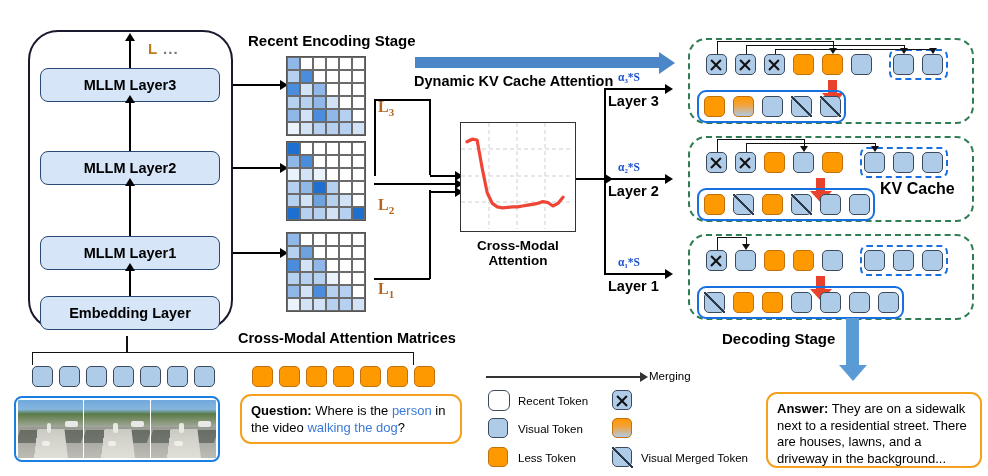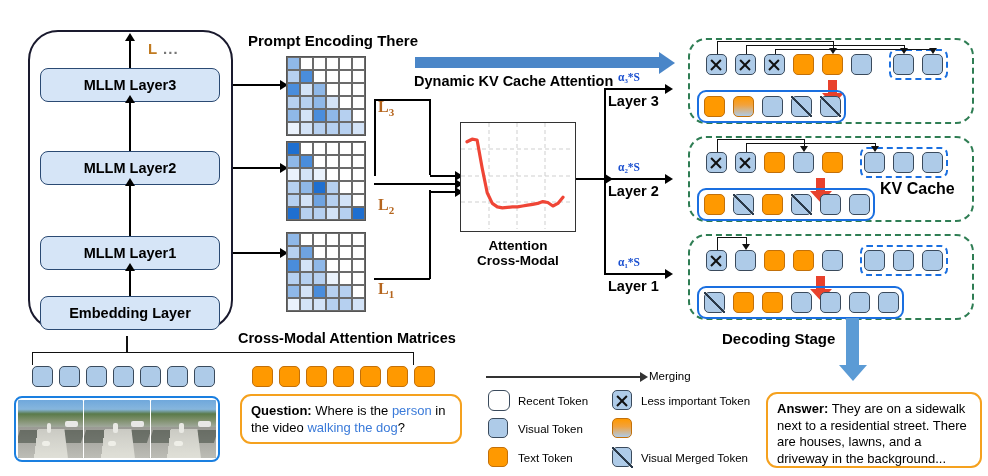--- a/index.html
+++ b/index.html
@@ -140,21 +140,21 @@
 <div class="mllm-box" style="top:68px;">MLLM Layer3</div>
 <div class="mllm-box" style="top:151px;">MLLM Layer2</div>
 <div class="mllm-box" style="top:236px;">MLLM Layer1</div>
 <div class="mllm-box" style="top:296px;">Embedding Layer</div>
 
 <div class="v-arrow" style="top:40px;height:28px;"></div>
 <div class="v-arrow" style="top:102px;height:49px;"></div>
 <div class="v-arrow" style="top:185px;height:51px;"></div>
 <div class="v-arrow" style="top:270px;height:26px;"></div>
 
-<div class="abs" id="prompt-stage-title">Prompt Encoding There</div>
+<div class="abs" id="prompt-stage-title">Recent Encoding Stage</div>
 <div class="abs" id="cm-matrices-title">Cross-Modal Attention Matrices</div>
 
 <div class="h-arrow" style="left:233px;top:84px;width:48px;"></div>
 <div class="h-arrow" style="left:233px;top:167px;width:48px;"></div>
 <div class="h-arrow" style="left:233px;top:252px;width:48px;"></div>
 
 <div class="matrix" id="mx3" style="left:286px;top:56px;">
     <div style="background: rgb(143, 184, 232);"></div>
     <div style="background: rgb(255, 255, 255);"></div>
     <div style="background: rgb(255, 255, 255);"></div>
@@ -293,22 +293,22 @@
       <line x1="56" y1="0" x2="56" y2="106"></line>
       <line x1="84" y1="0" x2="84" y2="106"></line>
       <line x1="0" y1="26" x2="112" y2="26"></line>
       <line x1="0" y1="53" x2="112" y2="53"></line>
       <line x1="0" y1="79" x2="112" y2="79"></line>
     </g>
     <path id="entropy-path" fill="none" stroke="#ef4536" stroke-width="3.2" stroke-linecap="round" stroke-linejoin="round" d="M 6.0 18.8 L 11.1 16.2 L 16.1 17.0 L 21.2 45.2 L 26.2 69.8 L 31.3 80.4 L 36.3 83.9 L 41.4 84.8 L 46.4 84.4 L 51.5 83.9 L 56.5 83.9 L 61.6 83.0 L 66.6 82.2 L 71.7 81.3 L 76.7 80.4 L 81.8 78.6 L 86.8 79.5 L 91.9 83.0 L 96.9 80.4 L 102.0 74.2"></path>
   </svg>
 </div>
 <div class="abs" id="entropy-caption">
+  <div>Cross-Modal</div>
   <div>Attention</div>
-  <div>Cross-Modal</div>
 </div>
 
 <div class="abs" style="left:604px;top:88px;width:1.6px;height:90px;background:#000;"></div>
 <div class="abs" style="left:604px;top:178px;width:1.6px;height:96px;background:#000;"></div>
 <div class="h-arrow" style="left:576px;top:178px;width:30px;"></div>
 <div class="h-arrow" style="left:604px;top:88px;width:62px;"></div>
 <div class="h-arrow" style="left:604px;top:178px;width:62px;"></div>
 <div class="h-arrow" style="left:604px;top:273px;width:62px;"></div>
 
 <div class="alpha" style="left:618px;top:71px;">α₃*S</div>
@@ -460,23 +460,22 @@
 <div class="abs" id="decode-arrow"></div>
 <div class="abs" id="decoding-stage">Decoding Stage</div>
 
 <div class="abs" id="legend">
   <div id="merging-arrow"></div>
   <div class="lg-row" style="left:163px;top:0px;">Merging</div>
 
   <div class="lg-swatch recent-box" style="left:2px;top:20px;width:22px;height:21px;border-radius:6px;"></div>
   <div class="lg-row" style="left:32px;top:25px;">Recent Token</div>
   <div class="lg-swatch tok x" style="left:126px;top:20px;position:absolute;"></div>
-  <div class="lg-row" style="left:155px;top:25px;">Less important Token</div>
 
   <div class="lg-swatch tok vis" style="left:2px;top:48px;position:absolute;"></div>
   <div class="lg-row" style="left:32px;top:53px;">Visual Token</div>
   <div class="lg-swatch tok vtmerged" style="left:126px;top:48px;position:absolute;"></div>
 
   <div class="lg-swatch tok txt" style="left:2px;top:77px;position:absolute;"></div>
-  <div class="lg-row" style="left:32px;top:82px;">Text Token</div>
+  <div class="lg-row" style="left:32px;top:82px;">Less Token</div>
   <div class="lg-swatch tok merged" style="left:126px;top:77px;position:absolute;"></div>
   <div class="lg-row" style="left:155px;top:82px;">Visual Merged Token</div>
 </div>
 
 </body></html>

